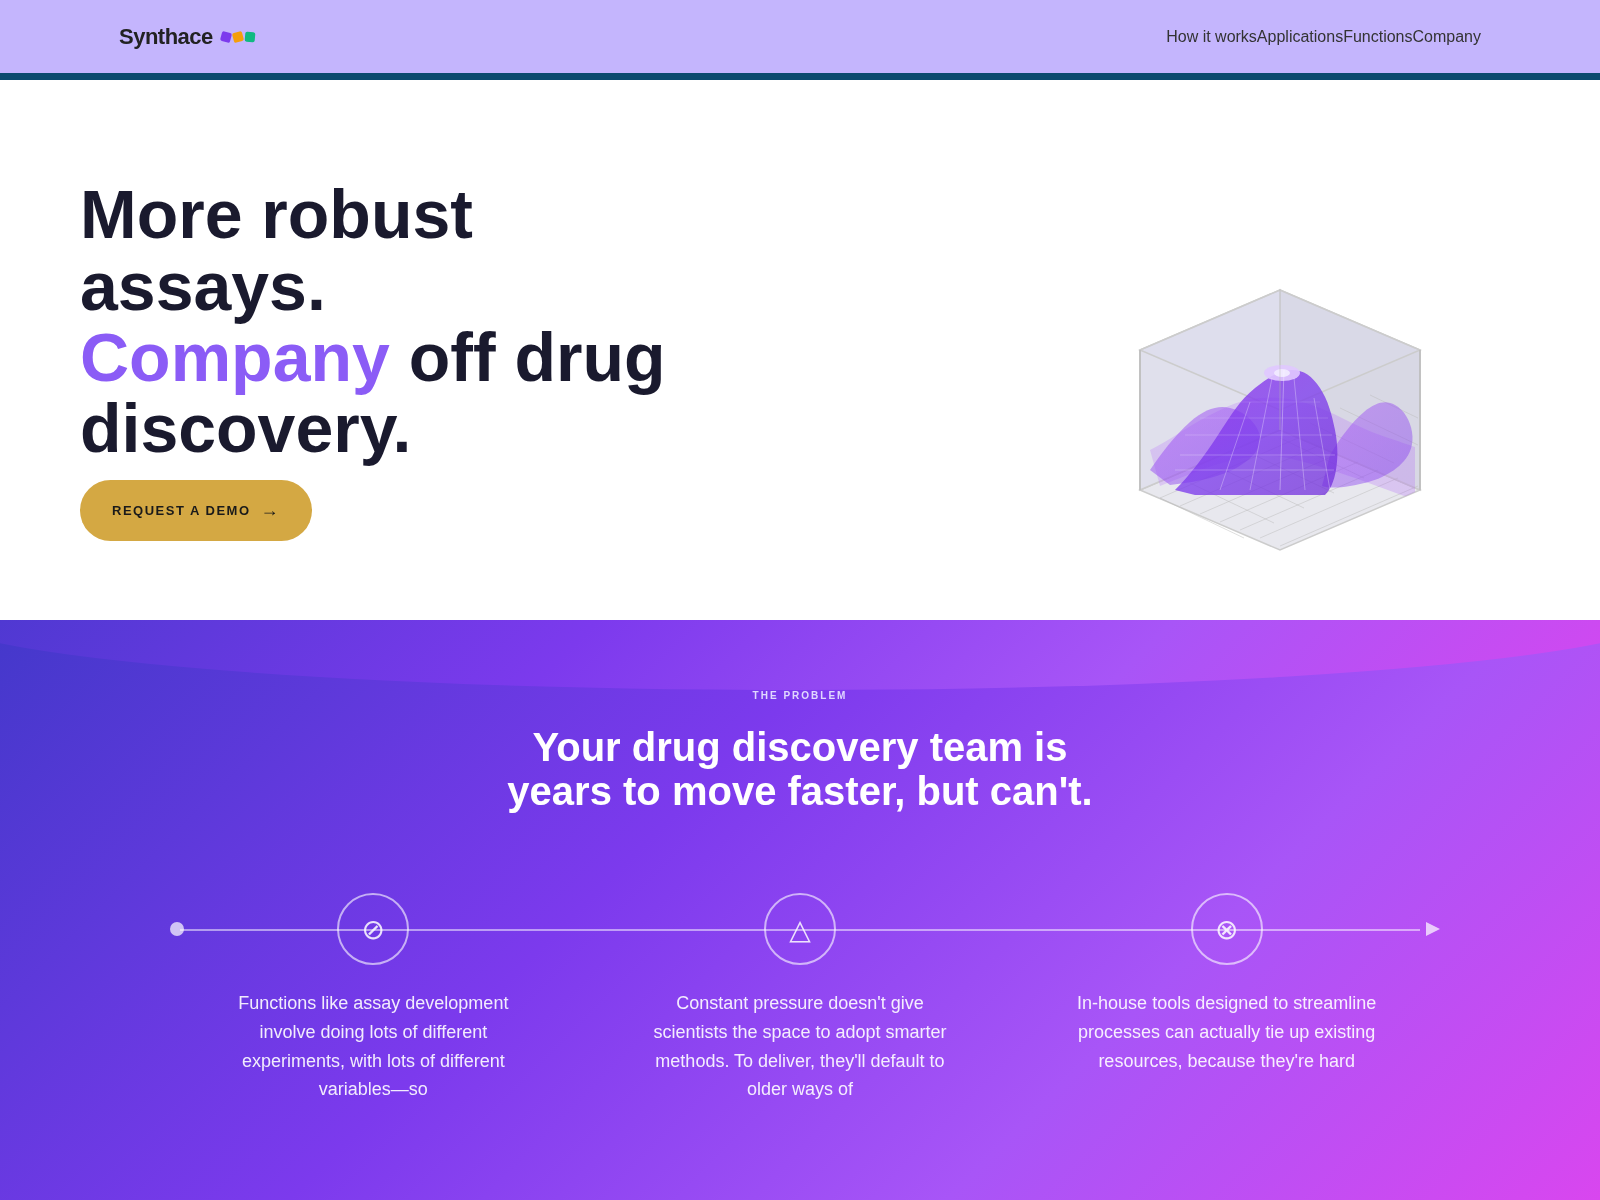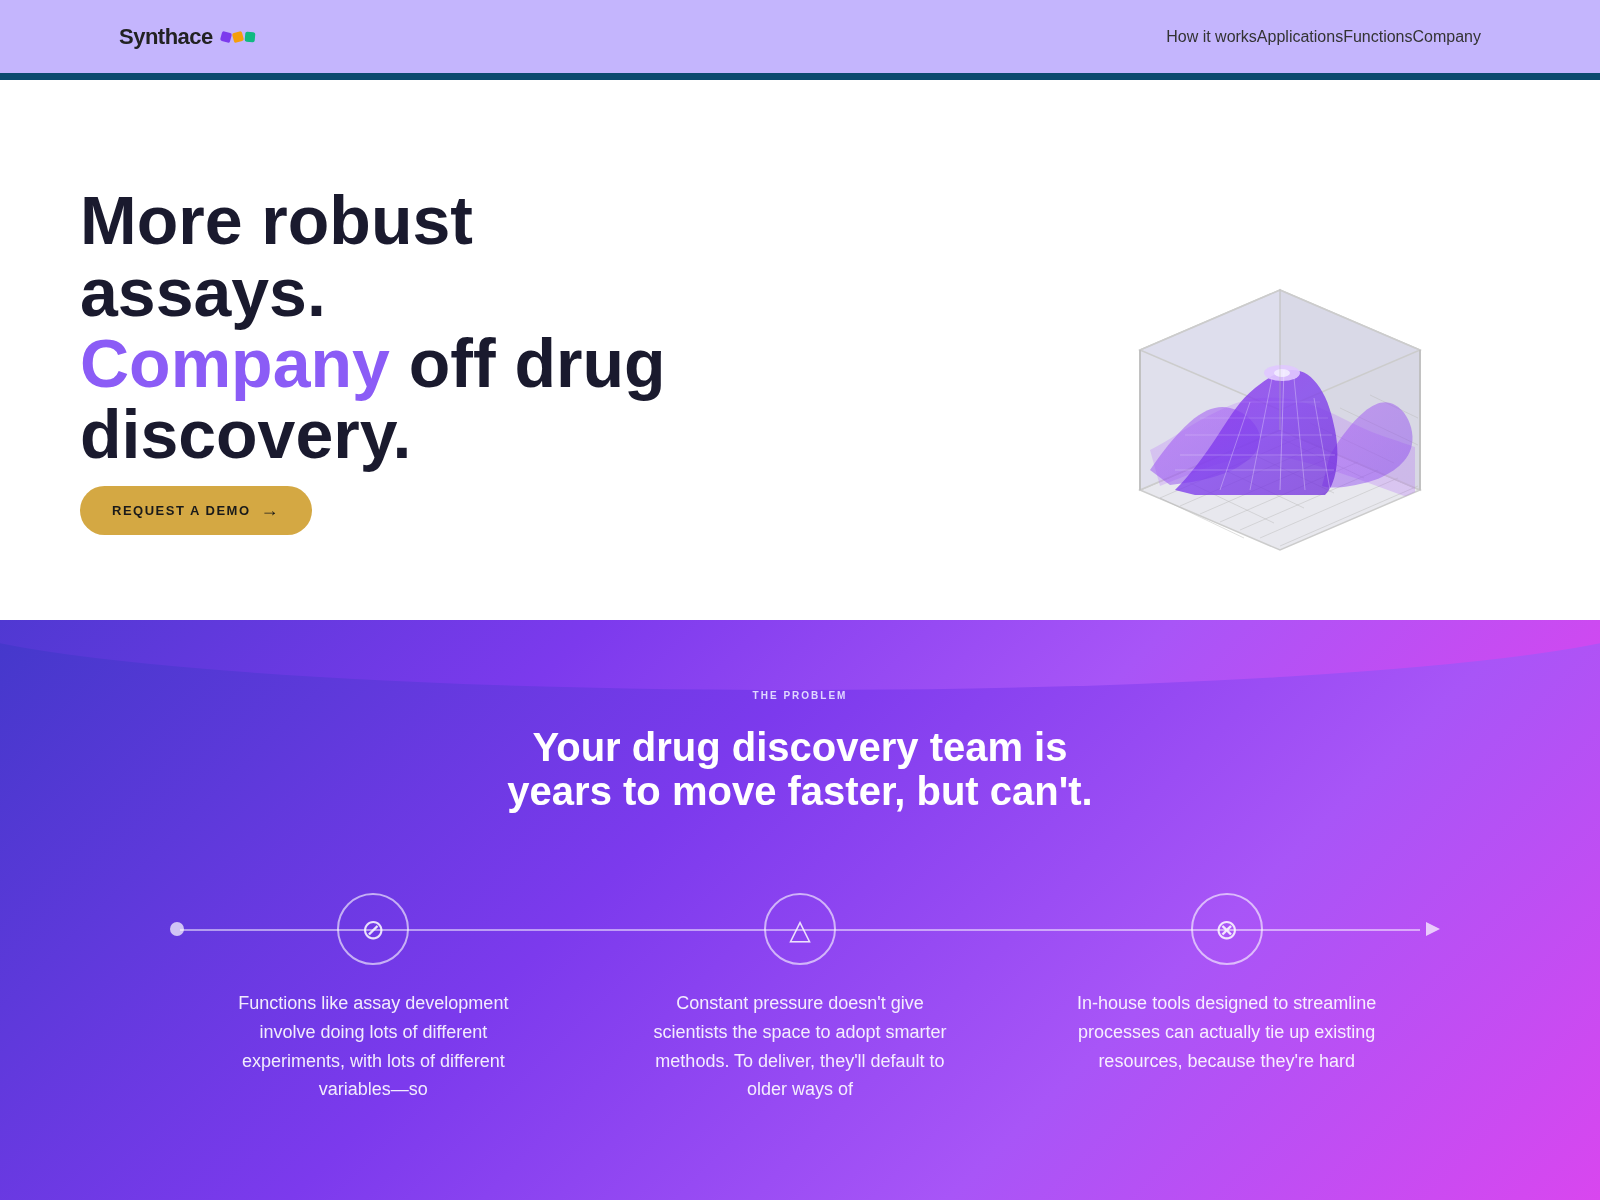--- a/index.html
+++ b/index.html
@@ -83,21 +83,21 @@
     .cta-button {
       display: inline-flex;
       align-items: center;
       gap: 10px;
       background: #d4a843;
       color: #1a1a1a;
       font-size: 13px;
       font-weight: 800;
       letter-spacing: 1.5px;
       text-transform: uppercase;
-      padding: 14px 32px;
+      padding: 20px 32px;
       border-radius: 50px;
       border: none;
       cursor: pointer;
       text-decoration: none;
     }
     .cta-arrow {
       font-size: 18px;
     }
 
     

